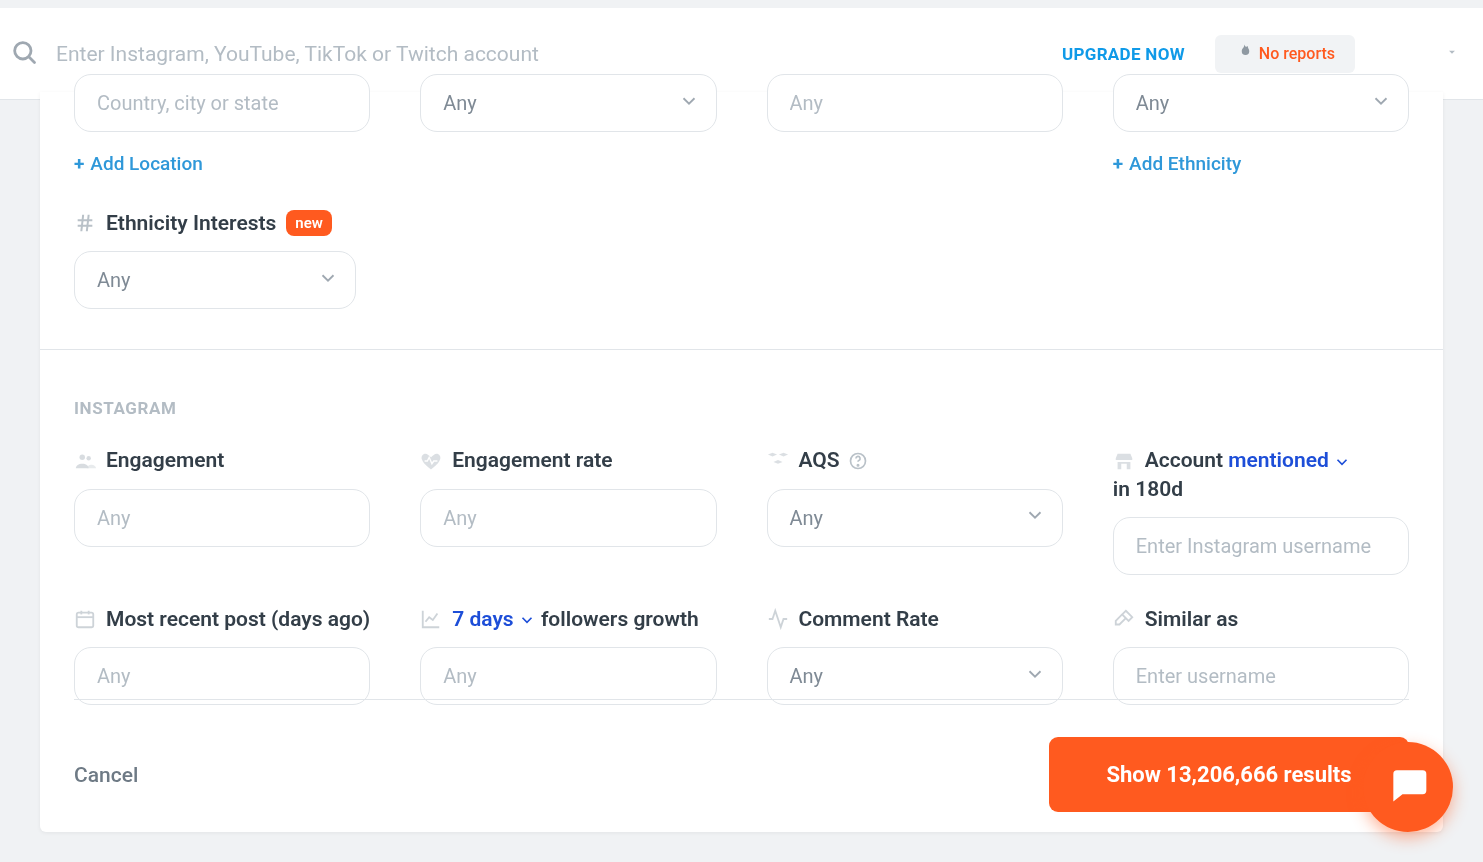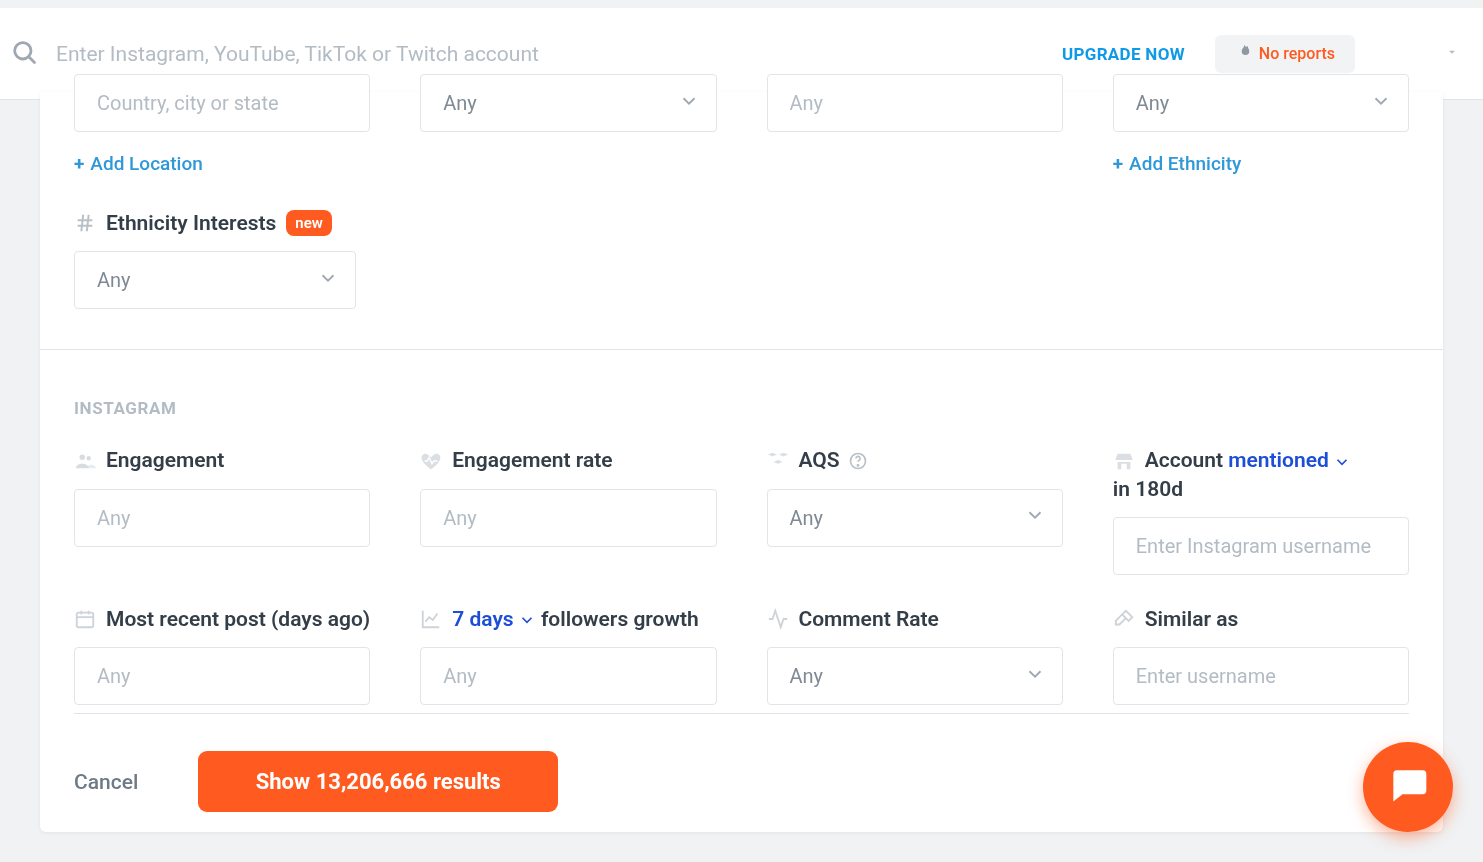--- a/index.html
+++ b/index.html
@@ -25,45 +25,45 @@
 .pill svg{margin-right:6px;}
 .chevdrop{margin-left:90px;color:var(--muted2);}
 
 
 .panel{position:absolute;left:40px;right:40px;top:92px;bottom:30px;background:#fff;border-radius:0 0 6px 6px;box-shadow:0 1px 4px rgba(0,0,0,.06);padding:0 34px;}
 
 .grid{display:grid;grid-template-columns:repeat(4,1fr);column-gap:50px;row-gap:20px;}
 
 
 .field .input,
-.field .select{height:58px;border:1px solid var(--border);border-radius:4px;font-size:20px;color:var(--muted);width:100%;display:flex;align-items:center;padding:0 22px;background:#fff;position:relative;}
+.field .select{height:58px;border:1px solid var(--border);border-radius:17px;font-size:20px;color:var(--muted);width:100%;display:flex;align-items:center;padding:0 22px;background:#fff;position:relative;}
 .field .input::placeholder{color:var(--muted2);}
 input.input{outline:none;}
 .select .chev{position:absolute;right:16px;color:#9fa8b1;}
 .select .val{color:#7f8a95;}
 
 .addlink{display:inline-flex;align-items:center;color:#2f98d9;font-size:19px;font-weight:500;margin-top:20px;}
 .addlink .plus{font-weight:700;margin-right:6px;}
 
 .label{display:flex;align-items:center;color:#333e48;font-size:21px;font-weight:600;margin-bottom:14px;line-height:1.35;flex-wrap:wrap;}
 .label .ico{color:#b9c1c8;margin-right:10px;display:inline-flex;}
 .badge-new{background:#ff5a1f;color:#fff;border-radius:8px;padding:3px 9px;margin-left:10px;font-size:15px;font-weight:600;}
 .sectiontitle{color:#b3bcc4;font-weight:700;letter-spacing:.6px;font-size:17px;margin:0 0 28px 0;}
 .divider{height:1px;background:var(--border);margin-left:-34px;margin-right:-34px;}
 
 .dropdown-link{color:#1d4ed8;font-weight:600;display:inline-flex;align-items:center;}
 .dropdown-link svg{margin-left:4px;margin-top:2px;}
 .normal{font-weight:600;color:#333e48;}
 .help{margin-left:8px;color:#b9c1c8;display:inline-flex;}
 
 
-.footer{position:absolute;left:34px;right:34px;bottom:20px;display:flex;align-items:center;justify-content:flex-start;}
+.footer{position:absolute;left:34px;right:34px;bottom:20px;display:flex;align-items:center;justify-content:space-between;}
 .footer::before{content:"";position:absolute;left:0;right:0;top:-38px;height:1px;background:var(--border);}
 .cancel{color:#6e7a85;font-size:21px;margin-right:60px;font-weight:500;}
-.cta{background:#ff5a1f;color:#fff;border:none;border-radius:9px;height:61px;padding:0 40px;font-size:22px;font-weight:700;min-width:360px;}
+.cta{background:#ff5a1f;color:#fff;border:none;border-radius:9px;height:75px;padding:0 40px;font-size:22px;font-weight:700;min-width:360px;}
 
 
 .chatfab{position:absolute;right:30px;bottom:30px;width:90px;height:90px;border-radius:50%;background:#ff5a1f;display:flex;align-items:center;justify-content:center;box-shadow:0 6px 16px rgba(255,90,31,.45);}
 .chatfab svg{color:#fff;}
 
 
 .block-row1{margin-top:-18px;}
 .block-interests{margin-top:34px;width:282px;}
 .section-ig{margin-top:48px;}
 .section-ig .grid{row-gap:30px;}

